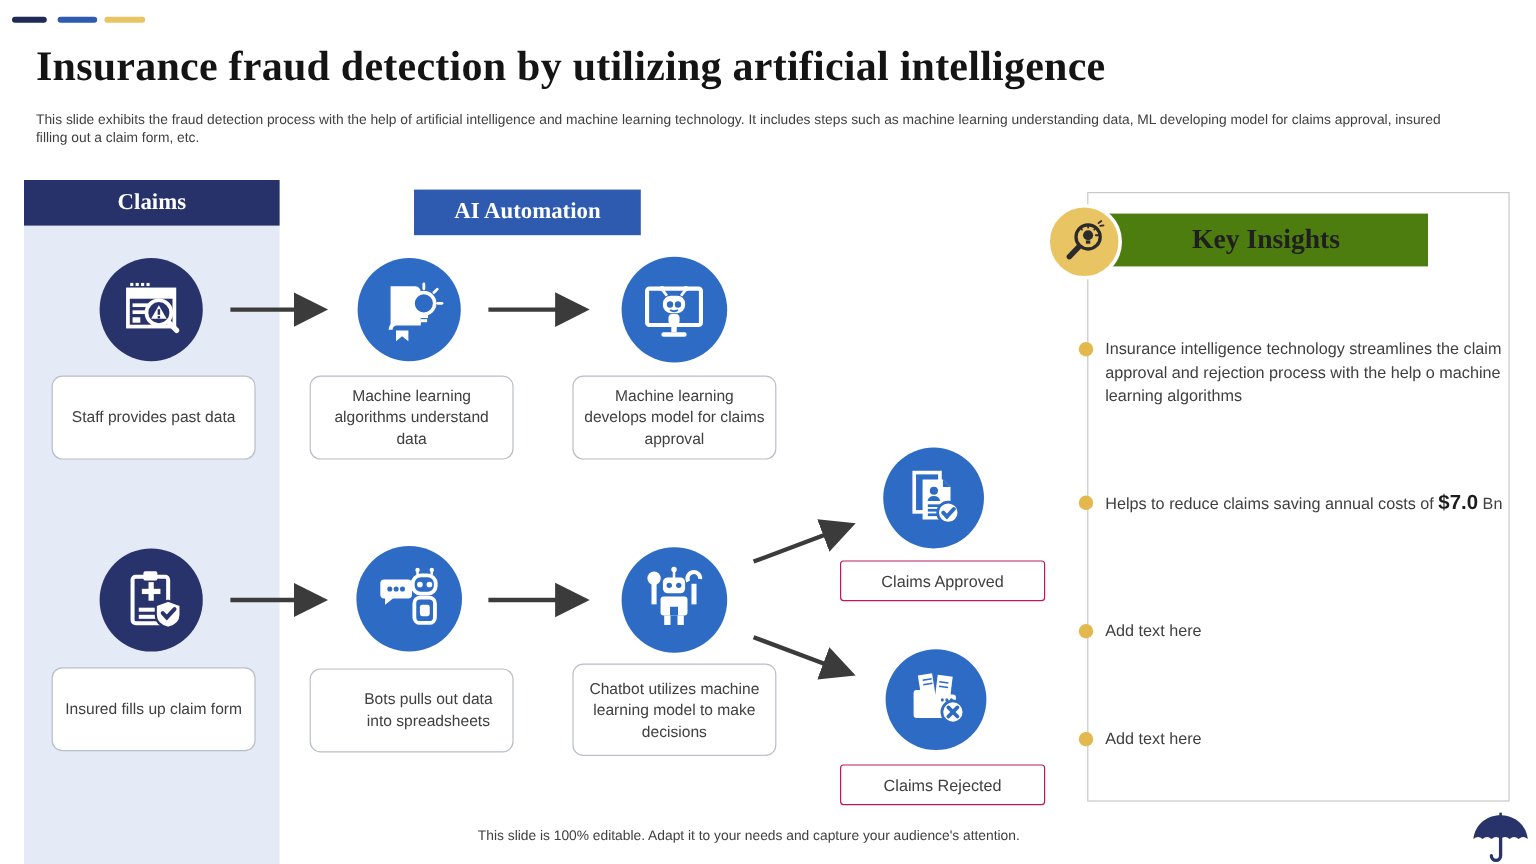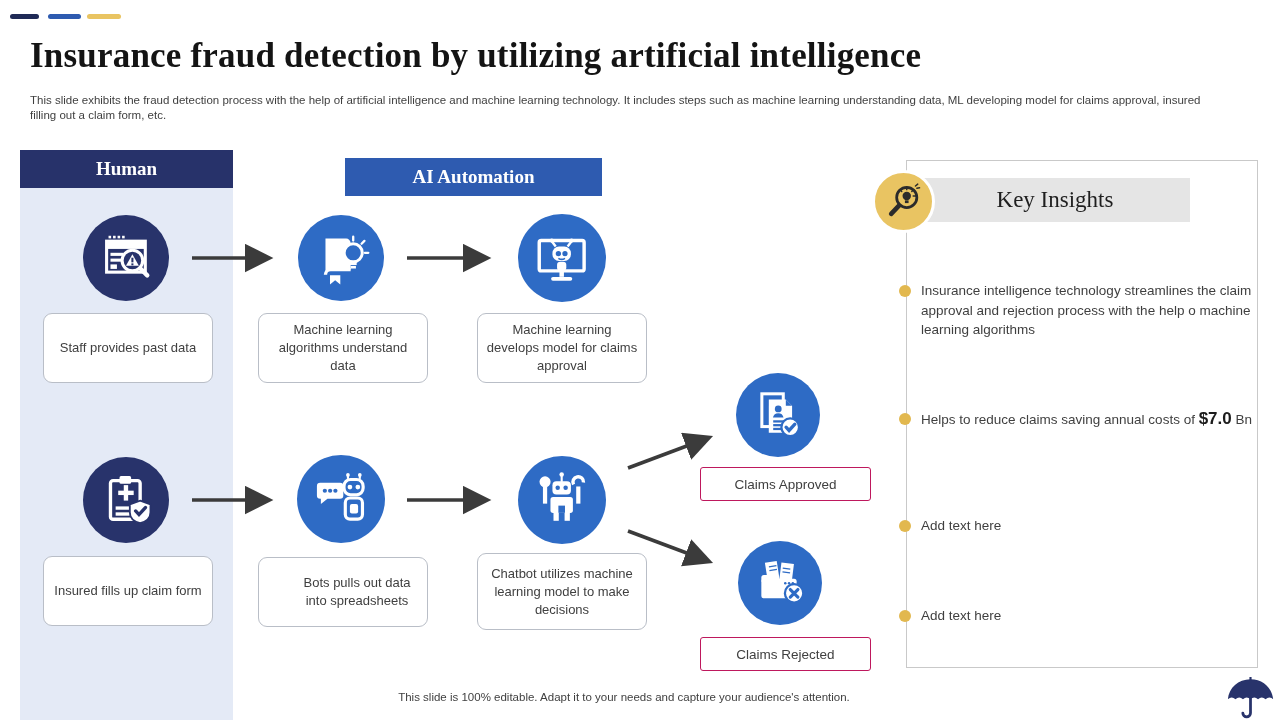--- a/index.html
+++ b/index.html
@@ -28,21 +28,21 @@
 
   
   .human-col { left:20px; top:150px; width:213px; height:570px; background:#E4EAF6; }
   .human-header {
     left:20px; top:150px; width:213px; height:38px; background:#27326A;
     display:flex; align-items:center; justify-content:center;
     font-family:"Liberation Serif","DejaVu Serif",serif;
     font-weight:700; font-size:19px; color:#fff;
   }
   .ai-header {
-    left:345px; top:158px; width:257px; height:38px; background:#2E5BB0;
+    left:345px; top:158px; width:189px; height:38px; background:#2E5BB0;
     display:flex; align-items:center; justify-content:center;
     font-family:"Liberation Serif","DejaVu Serif",serif;
     font-weight:700; font-size:19px; color:#fff;
   }
 
   .circle { position:absolute; border-radius:50%; display:flex; align-items:center; justify-content:center; }
   .circle svg { width:72%; height:72%; }
   .navy-circle { background:#28336B; }
   .blue-circle { background:#2E6BC5; }
 
@@ -53,24 +53,24 @@
   }
   .outcome-box {
     position:absolute; background:#fff; border:1px solid #be185d; border-radius:3px;
     display:flex; align-items:center; justify-content:center; text-align:center;
     font-size:13.5px; color:#404040;
   }
 
   
   .ki-panel { left:906px; top:160px; width:352px; height:508px; border:1px solid #c9c9c9; background:#fff; }
   .ki-banner {
-    left:920px; top:178px; width:270px; height:44px; background:#e5e5e5;
+    left:920px; top:178px; width:270px; height:44px; background:#4d7c0f;
     display:flex; align-items:center; justify-content:center;
     font-family:"Liberation Serif","DejaVu Serif",serif;
-    font-weight:400; font-size:23px; color:#1f1f1f;
+    font-weight:700; font-size:23px; color:#1f1f1f;
   }
   .ki-circle {
     left:872px; top:170px; width:63px; height:63px; border-radius:50%;
     background:#E9C462; border:3px solid #fff;
     display:flex; align-items:center; justify-content:center; z-index:3;
   }
   .ki-circle svg { width:44px; height:44px; }
   .ki-dot { position:absolute; width:12px; height:12px; border-radius:50%; background:#E2B84F; left:899px; z-index:2; }
   .ki-text { position:absolute; left:921px; width:335px; font-size:13.5px; line-height:19.5px; color:#3f3f3f; }
   .ki-value { font-weight:700; font-size:17px; color:#1c1c1c; }
@@ -87,21 +87,21 @@
 <body>
 
 <div class="dash dash-navy"></div>
 <div class="dash dash-blue"></div>
 <div class="dash dash-yellow"></div>
 
 <div class="abs title">Insurance fraud detection by utilizing artificial intelligence</div>
 <div class="abs subtitle">This slide exhibits the fraud detection process with the help of artificial intelligence and machine learning technology. It includes steps such as machine learning understanding data, ML developing model for claims approval, insured filling out a claim form, etc.</div>
 
 <div class="abs human-col"></div>
-<div class="abs human-header">Human</div>
+<div class="abs human-header">Claims</div>
 <div class="abs ai-header">AI Automation</div>
 
 <svg class="arrow-layer" viewBox="0 0 1280 720">
   <defs>
     <marker id="ah" markerWidth="9" markerHeight="9" refX="6.5" refY="4" orient="auto">
       <path d="M0,0 L8,4 L0,8 Z" fill="#3b3b3b"></path>
     </marker>
   </defs>
   <g stroke="#3b3b3b" stroke-width="3.6" marker-end="url(#ah)">
     <line x1="192" y1="258" x2="268" y2="258"></line>

